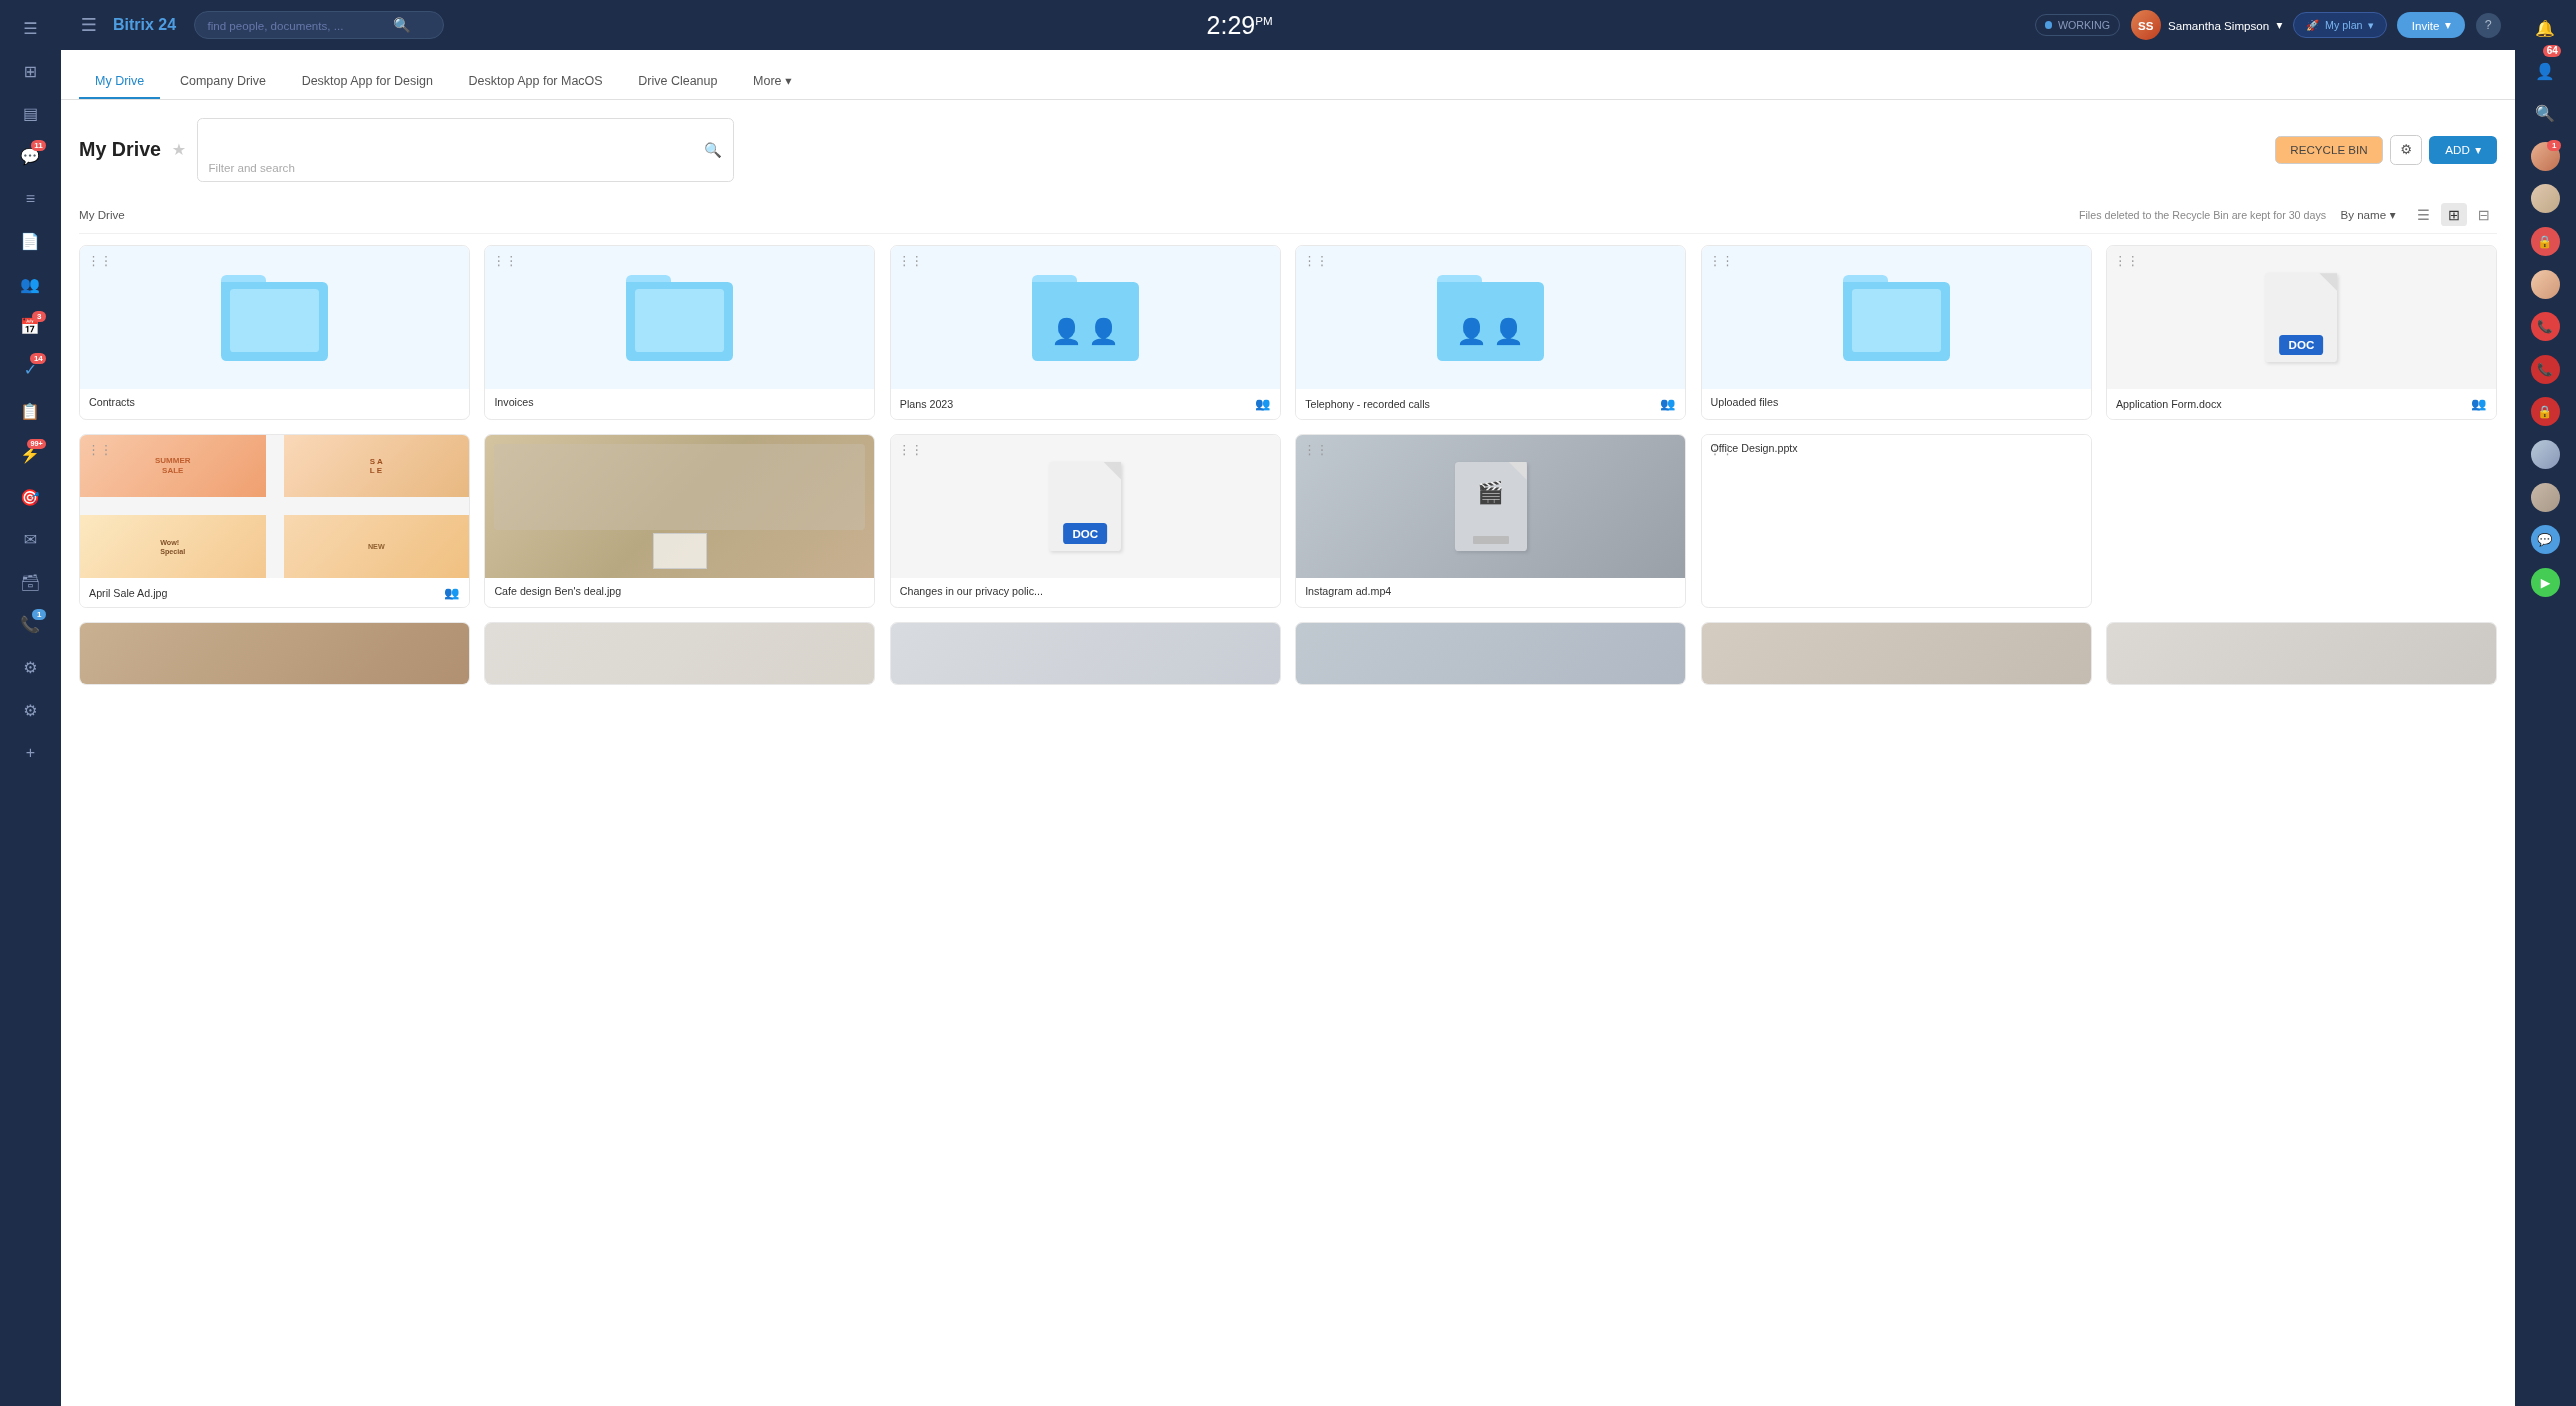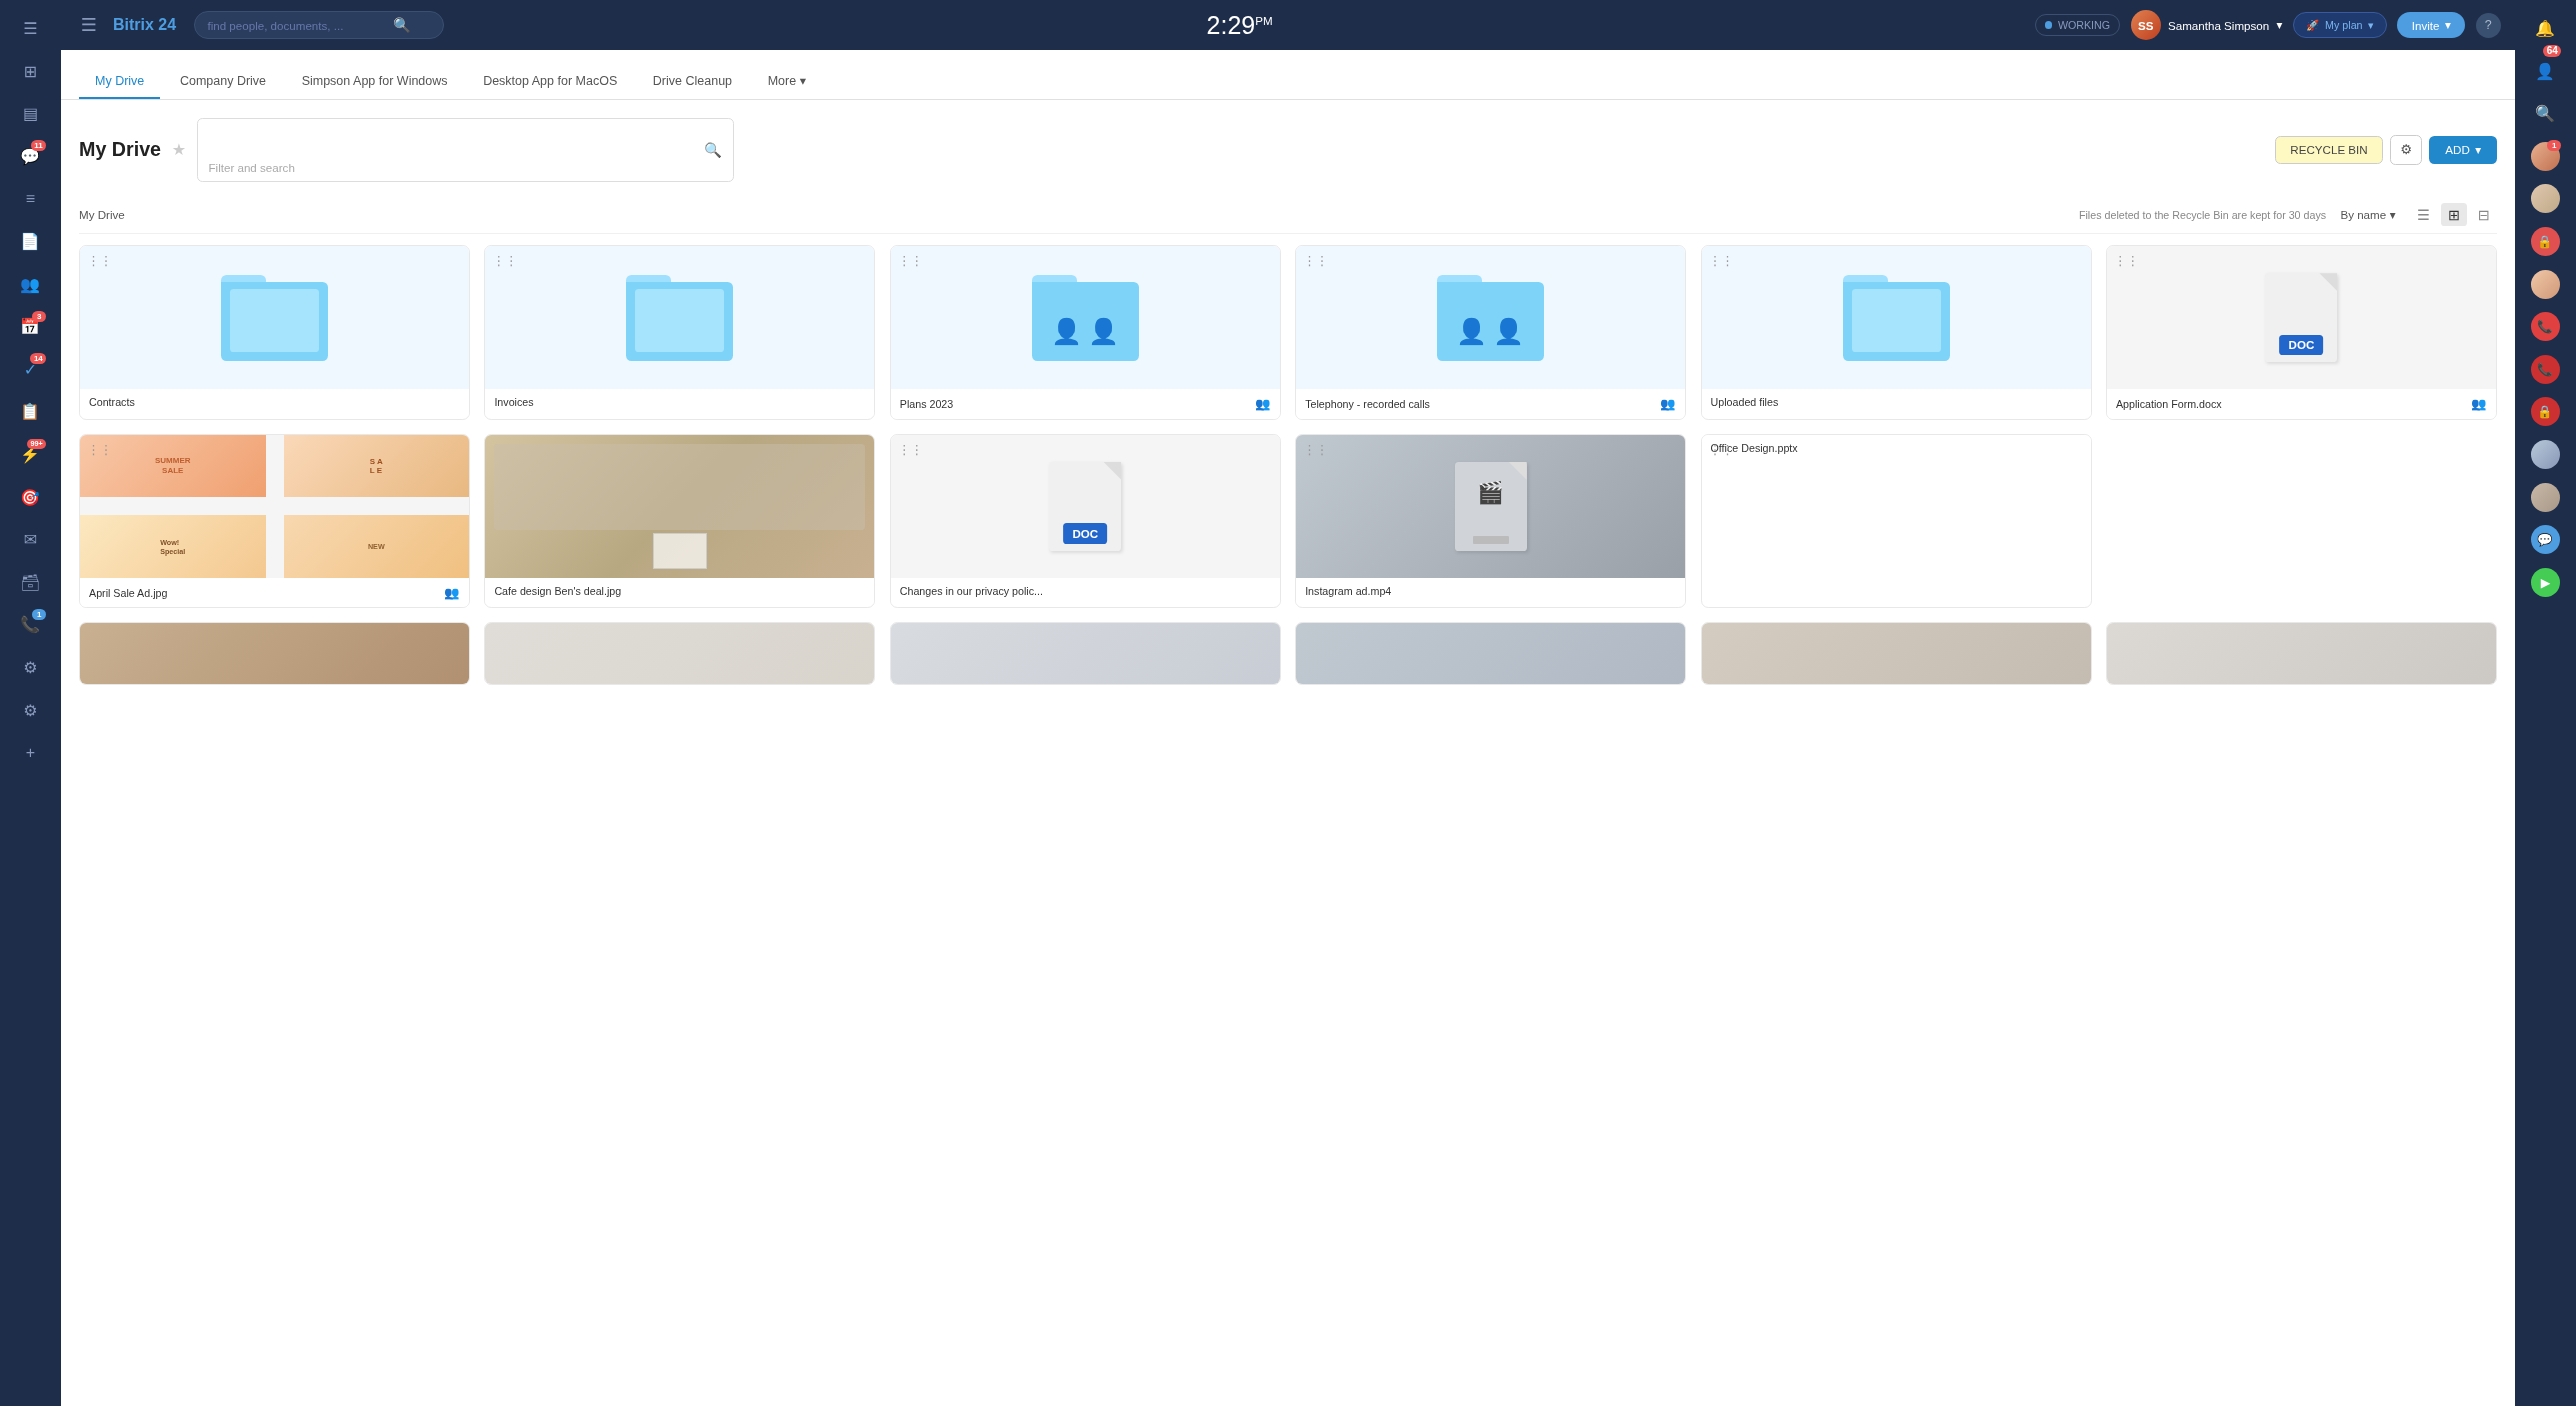--- a/index.html
+++ b/index.html
@@ -97,21 +97,21 @@
     .drive-title { font-size: 19.7px; font-weight: 600; color: #222; }
     .star-icon { color: #ccc; font-size: 16px; cursor: pointer; }
     .filter-search {
       flex: 1; border: 0.9px solid #ddd; border-radius: 5.4px;
       display: flex; align-items: center; padding: 6.3px 10.7px; gap: 7.2px; max-width: 537px;
     }
     .filter-search input { border: none; outline: none; font-size: 11.6px; color: #555; width: 100%; margin-top: 36px; }
     .filter-search input::placeholder { color: #aaa; }
     .drive-actions { display: flex; align-items: center; gap: 7.2px; margin-left: auto; }
     .recycle-btn {
-      border: 0.9px solid #ccc; background: #fef9c3; border-radius: 5.4px;
+      border: 0.9px solid #ccc; background: #fdba74; border-radius: 5.4px;
       padding: 6.3px 14.3px; font-size: 11.6px; color: #444; cursor: pointer; font-weight: 500;
     }
     .settings-btn {
       border: 0.9px solid #ccc; background: #fff; border-radius: 5.4px;
       padding: 6.3px 9px; cursor: pointer; color: #555;
     }
     .add-btn {
       background: #2288cc; color: #fff; border: none; border-radius: 5.4px;
       padding: 7.2px 16px; font-size: 11.6px; cursor: pointer; display: flex; align-items: center; gap: 5.4px; font-weight: 500;
     }
@@ -279,21 +279,21 @@
   <div class="invite-btn">
     <span>Invite</span>
     <span>▾</span>
   </div>
   <div class="help-btn">?</div>
 </div>
 
 <div class="tab-bar">
   <div class="tab active">My Drive</div>
   <div class="tab">Company Drive</div>
-  <div class="tab">Simpson App for Windows</div>
+  <div class="tab">Desktop App for Design</div>
   <div class="tab">Desktop App for MacOS</div>
   <div class="tab">Drive Cleanup</div>
   <div class="tab" style="display:flex;align-items:center;gap:3.6px;">
     <span>More</span>
     <span>▾</span>
   </div>
 </div>
 
 <div class="main-content">
 

